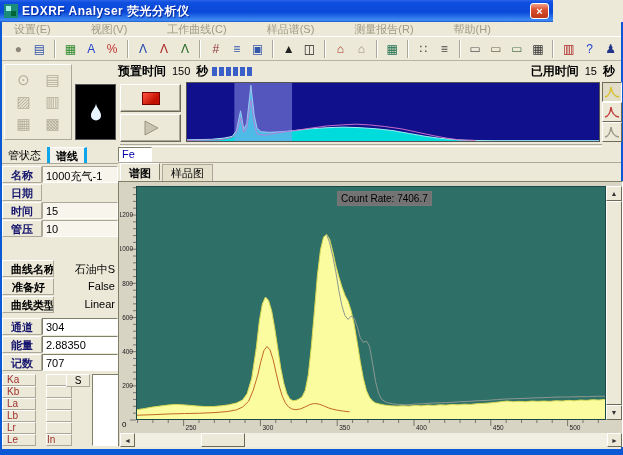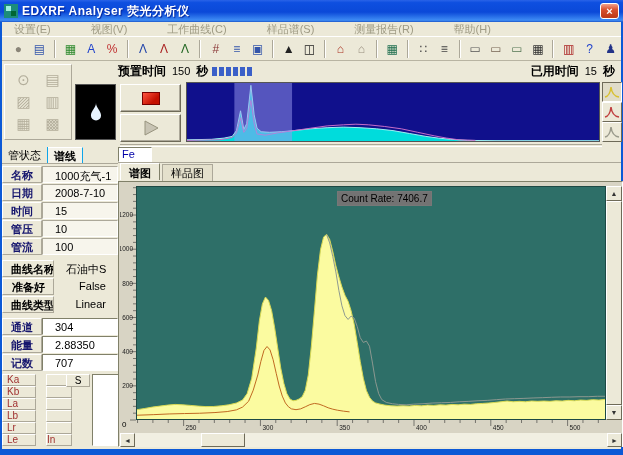--- a/index.html
+++ b/index.html
@@ -3,21 +3,21 @@
 <meta charset="utf-8">
 <style>
   html,body{margin:0;padding:0;background:#777;}
   *{box-sizing:border-box;}
   .window{
     position:relative;width:623px;height:455px;overflow:hidden;
     font-family:"Liberation Sans","DejaVu Sans",sans-serif;
     background:#ECE9D8;font-size:11px;color:#000;
   }
   
-  .titlebar{position:absolute;left:0;top:0;width:623px;height:22px;
+  .titlebar{position:absolute;left:0;top:0;width:553px;height:22px;
     background:linear-gradient(180deg,#2A63E8 0%,#0E4FE0 12%,#0B49D8 55%,#3E8CF5 92%,#1C56C8 100%);
     display:flex;align-items:center;padding:0 4px;}
   .app-icon{width:14px;height:14px;margin-right:4px;flex:0 0 auto;}
   .title-text{color:#fff;font-weight:bold;font-size:12px;letter-spacing:.5px;
     text-shadow:1px 1px 1px #00239a;white-space:nowrap;overflow:hidden;}
   .close-btn{margin-left:auto;width:19px;height:16px;border-radius:3px;
     background:linear-gradient(180deg,#F3A08A 0%,#D9502F 40%,#C13C1B 90%);
     border:1px solid #fff;color:#fff;font-weight:bold;font-size:11px;line-height:14px;
     text-align:center;cursor:pointer;}
   .edge-l{position:absolute;left:0;top:22px;width:2px;height:427px;background:#0C59D6;}
@@ -61,31 +61,31 @@
     border-color:#fff #6e6a58 #6e6a58 #fff;display:flex;align-items:center;justify-content:center;}
   .peak-btn.active{background:#E0DCC8;border-color:#6e6a58 #fff #fff #6e6a58;}
   .strip{position:absolute;left:120px;top:144px;width:482px;height:3px;
     border-top:1px solid #aca899;border-bottom:1px solid #fff;}
   .fe-row{position:absolute;left:118px;top:146px;width:503px;height:17px;border-bottom:1px solid #aca899;}
   .fe-box{position:absolute;left:0px;top:1px;width:34px;height:15px;background:#fff;
     border:1px solid;border-color:#808069 #fff #fff #808069;color:#0000A8;font-size:11px;
     padding-left:3px;line-height:13px;}
   
   .ltabs{position:absolute;left:2px;top:147px;width:116px;height:17px;display:flex;border-bottom:1px solid #aca899;}
-  .ltab{padding:1px 6px;font-size:11px;white-space:nowrap;border-right:1px solid #0ea5e9;}
+  .ltab{padding:1px 6px;font-size:11px;white-space:nowrap;border-right:3px solid #0ea5e9;}
   .ltab.active{font-weight:bold;background:#F4F2E8;border-top:1px solid #fff;}
   .infog{position:absolute;left:2px;width:116px;}
   #infog0{top:165px;} #infog1{top:259px;text-align:right;} #infog2{top:317px;}
   .irow{display:flex;height:18px;align-items:center;}
   .ilabel{flex:0 0 40px;height:17px;background:#ECE9D8;border:1px solid;
     border-color:#fff #aca899 #aca899 #fff;color:#16166E;font-weight:bold;
     font-size:11px;padding:1px 8px;white-space:nowrap;overflow:hidden;}
   .g1 .ilabel{flex-basis:52px;color:#000;}
   .g2 .ilabel{text-align:center;}
-  .ivalue{flex:1;height:17px;font-size:11px;padding:2px 12px;white-space:nowrap;overflow:hidden;}
+  .ivalue{flex:1;height:17px;font-size:11px;padding:2px 3px;white-space:nowrap;overflow:hidden;}
   .g0 .ivalue{background:#F7F5EC;border:1px solid;border-color:#aca899 #fff #fff #aca899;}
   .g2 .ivalue{background:#FFFFFF;border:1px solid;border-color:#808069 #fff #fff #808069;}
   
   .lines-table{position:absolute;left:2px;top:374px;width:116px;height:72px;}
   #lines-rows{position:absolute;left:0;top:0;width:62px;}
   .lrow{display:flex;height:12px;}
   .lc1{flex:0 0 34px;background:#ECE9D8;border:1px solid;border-color:#fff #aca899 #aca899 #fff;
     color:#A03030;font-size:10px;padding-left:4px;line-height:10px;}
   .lc2{flex:0 0 26px;background:#ECE9D8;border:1px solid;border-color:#fff #aca899 #aca899 #fff;
     color:#A03030;font-size:10px;padding-left:0;line-height:10px;margin-left:10px;}
@@ -315,33 +315,28 @@
     <span class="ltab active">谱线</span>
   </div>
 
   <div class="infog g0" id="infog0">
       <div class="irow g0">
         <span class="ilabel">名称</span>
         <span class="ivalue">1000充气-1</span>
       </div>
       <div class="irow g0">
         <span class="ilabel">日期</span>
-        <span class="ivalue">2008-7-10</span>
       </div>
       <div class="irow g0">
         <span class="ilabel">时间</span>
         <span class="ivalue">15</span>
       </div>
       <div class="irow g0">
         <span class="ilabel">管压</span>
         <span class="ivalue">10</span>
-      </div>
-      <div class="irow g0">
-        <span class="ilabel">管流</span>
-        <span class="ivalue">100</span>
       </div>
     </div>
   <div class="infog g1" id="infog1">
       <div class="irow g1">
         <span class="ilabel">曲线名称</span>
         <span class="ivalue">石油中S</span>
       </div>
       <div class="irow g1">
         <span class="ilabel">准备好</span>
         <span class="ivalue">False</span>

